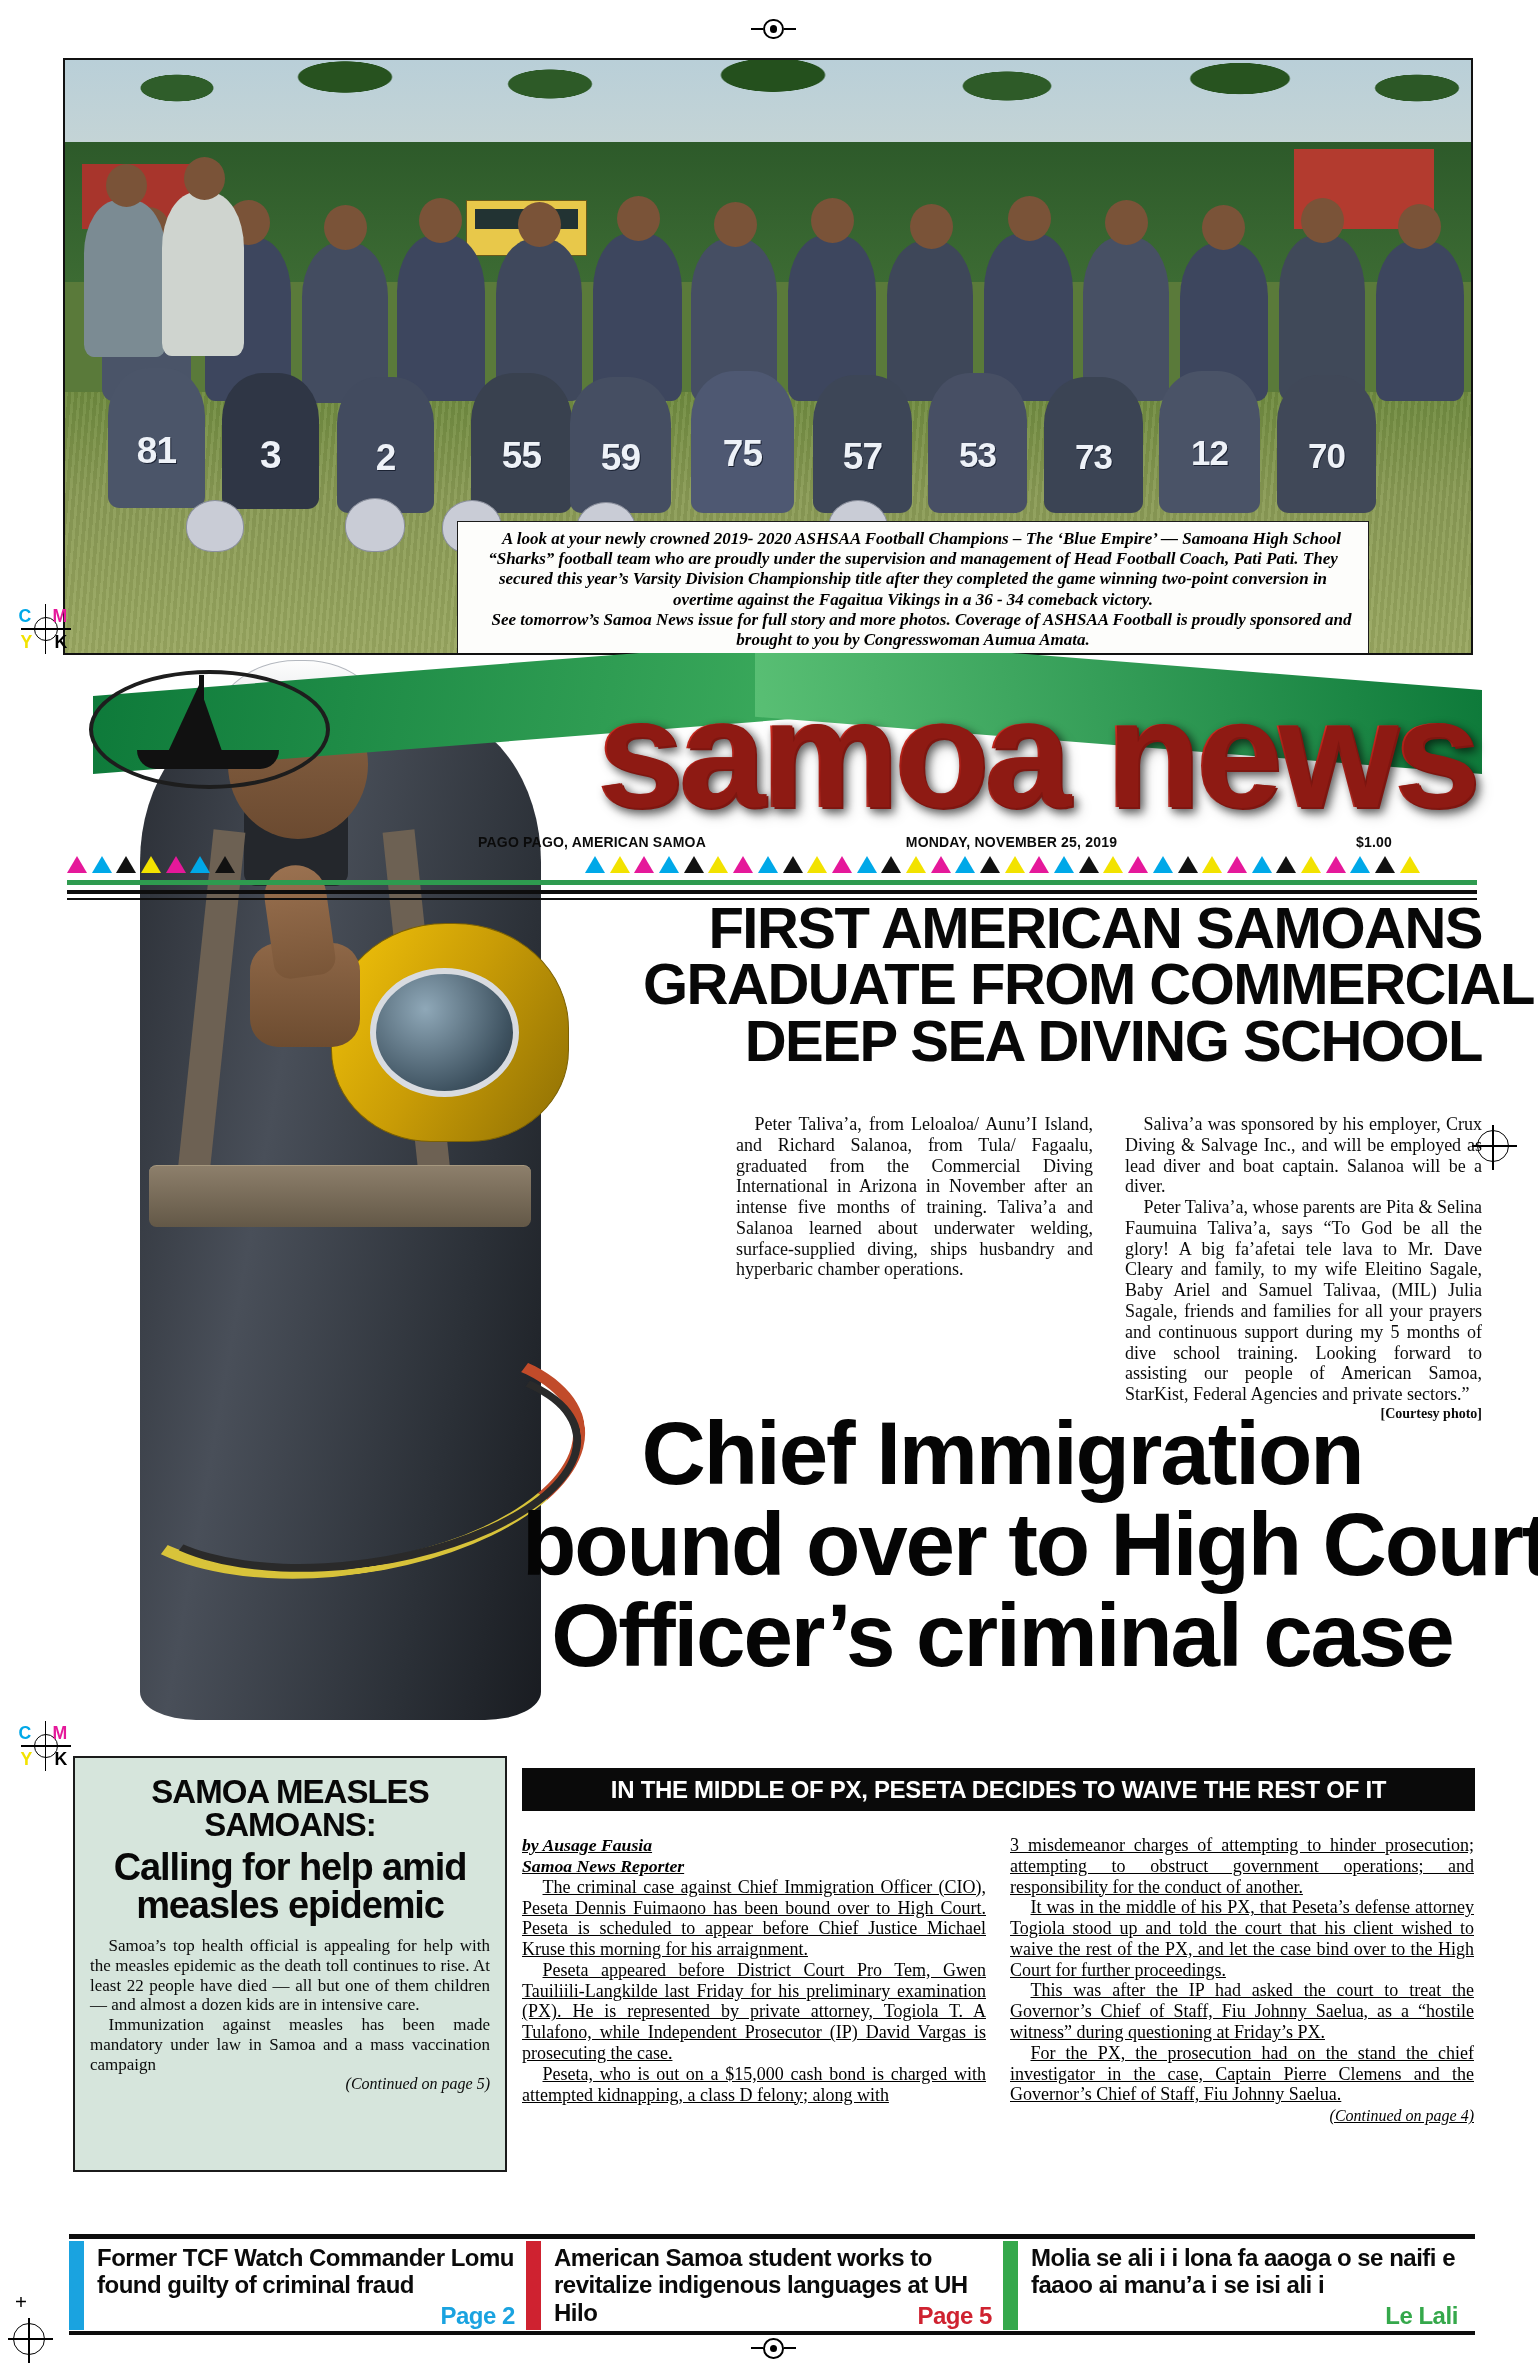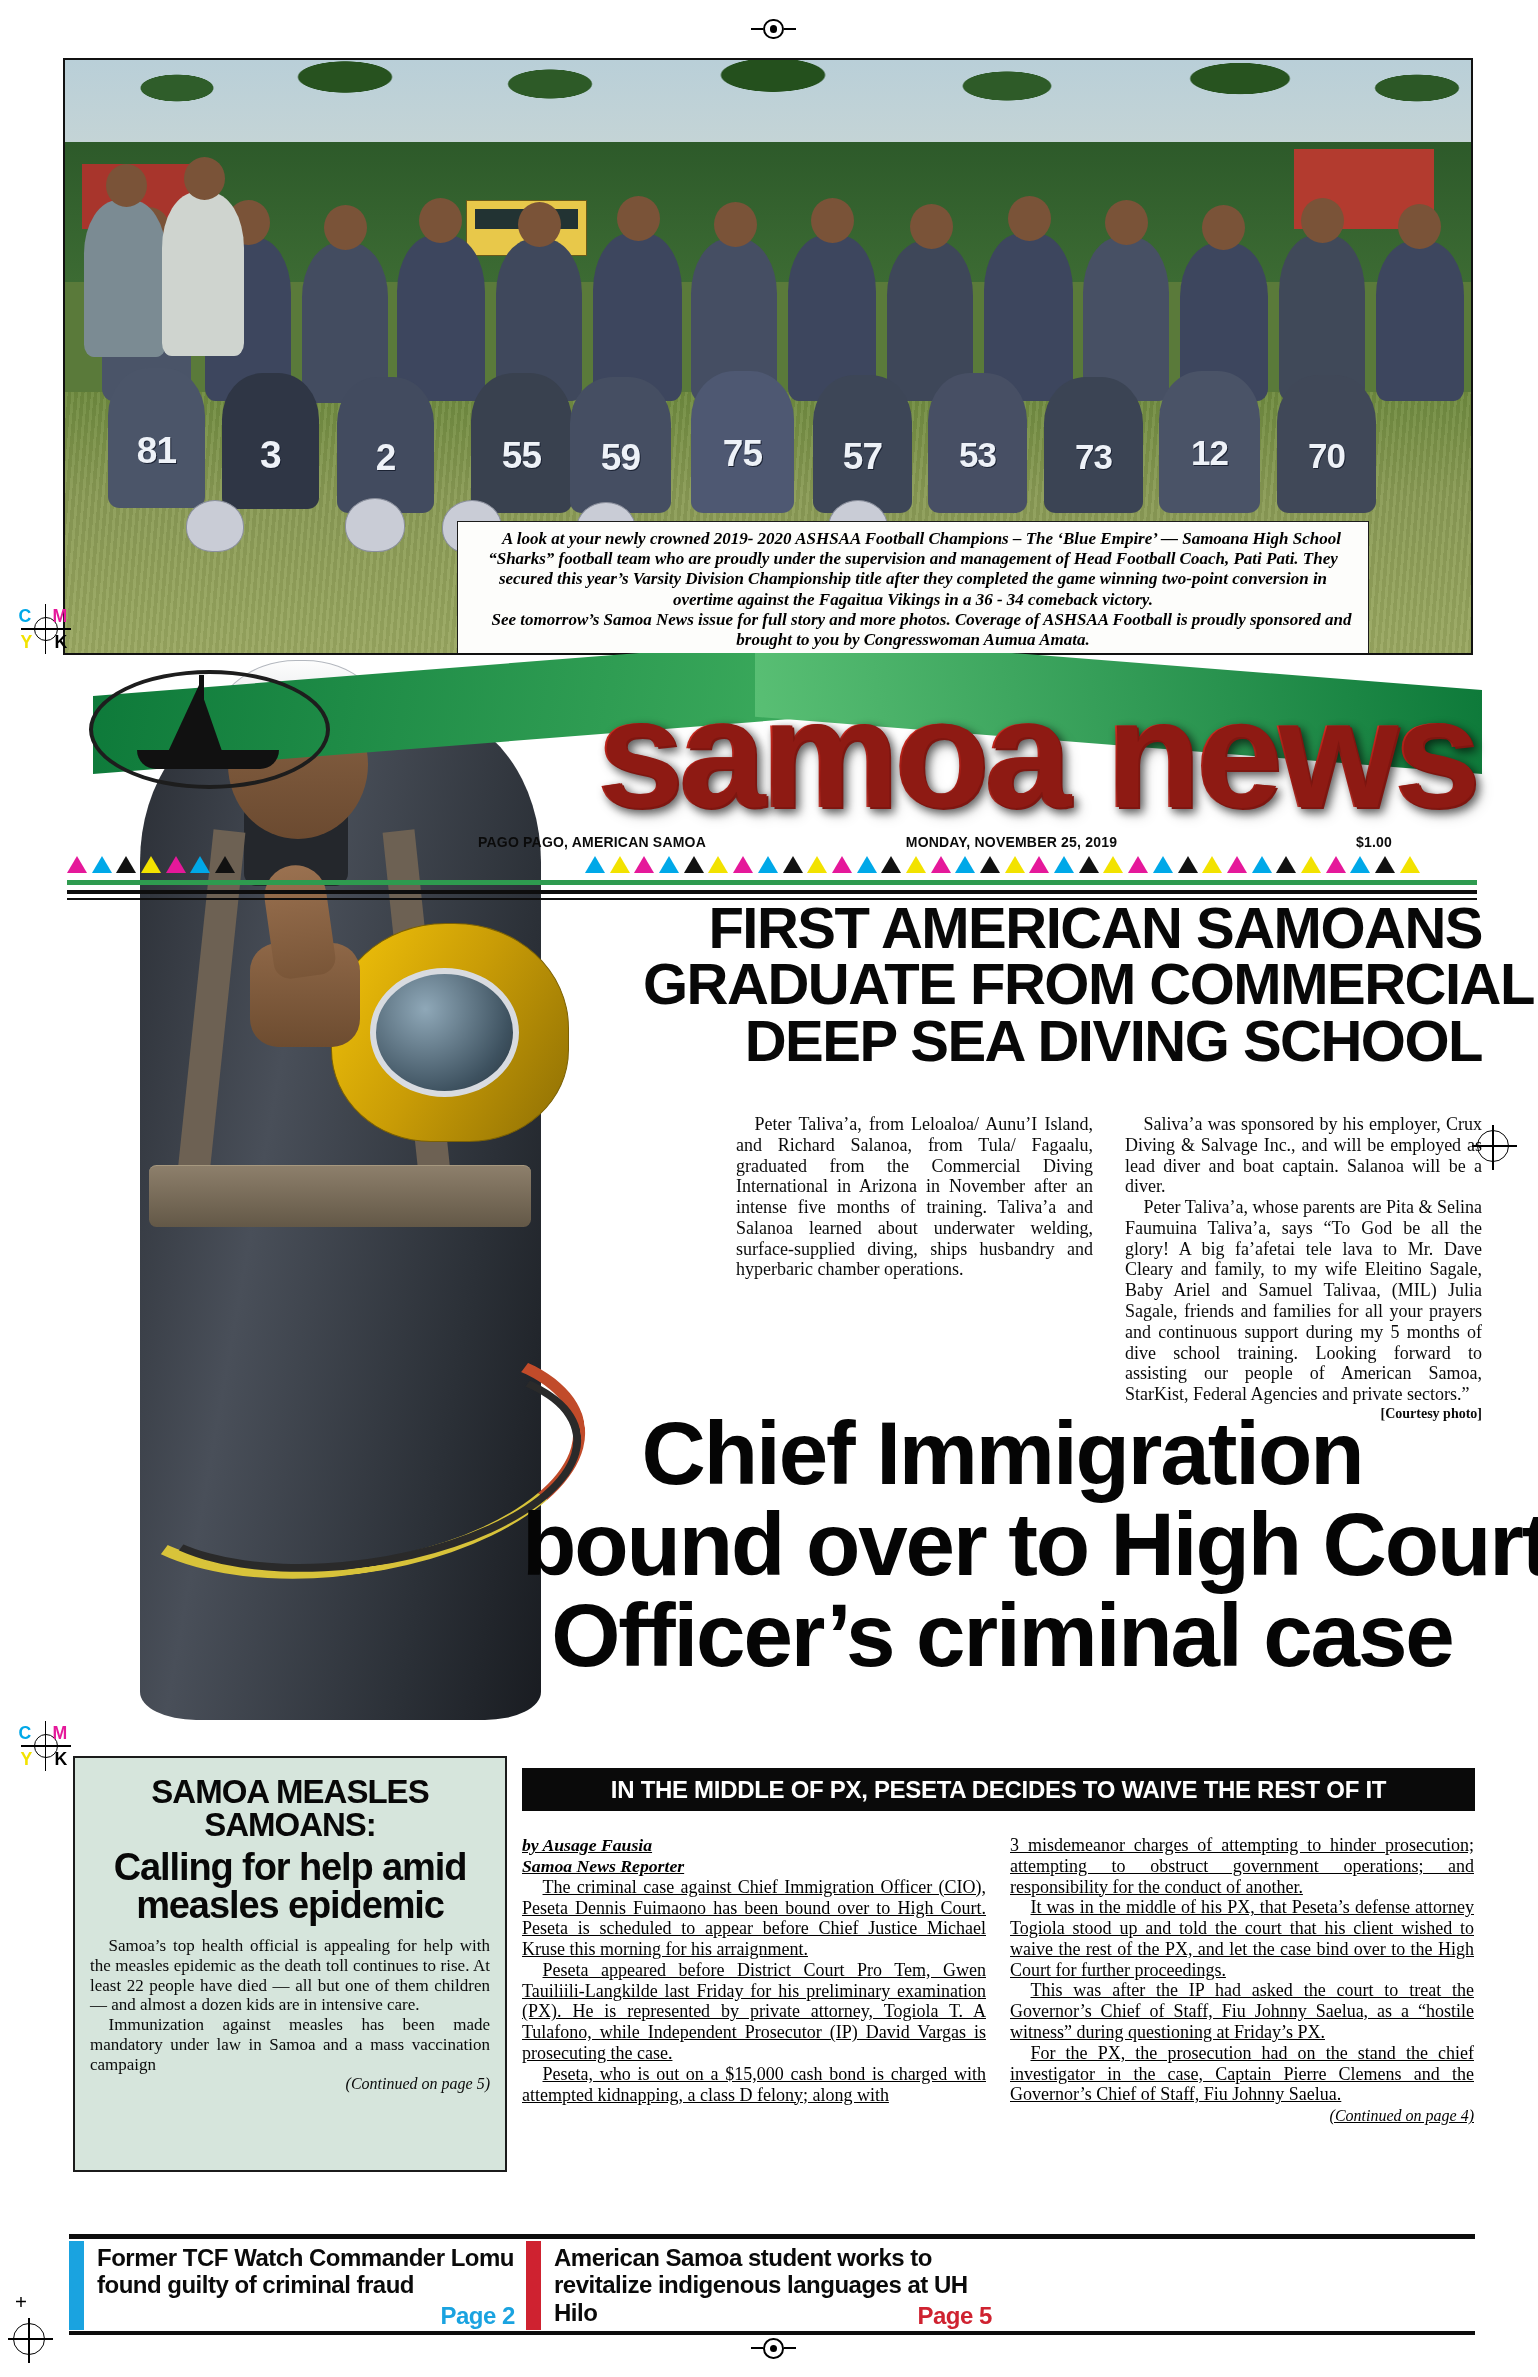--- a/index.html
+++ b/index.html
@@ -491,20 +491,27 @@
     </div>
     <div class="divider"></div>
     <div class="teaser" style="width:477px;">
       <div class="bar" style="background:#cf2230;"></div>
       <div class="tx">
         <span>American Samoa student works to revitalize indigenous languages at UH Hilo</span>
         <span class="pg" style="color:#cf2230;">Page 5</span>
       </div>
     </div>
     <div class="divider"></div>
+    <div class="teaser" style="width:466px;">
+      <div class="bar" style="background:#35a84b;"></div>
+      <div class="tx">
+        <span>Molia se ali i i lona fa aaoga o se naifi e faaoo ai manu’a i se isi ali i</span>
+        <span class="pg" style="color:#35a84b;">Le Lali</span>
+      </div>
+    </div>
   </div>
 
   <div class="rule-black" style="left:69px; top:2331px; width:1406px; height:3.7px;"></div>
 
   <div class="plusmark" style="left:15px; top:2290px;">+</div>
   <div class="crossmark" style="left:13px; top:2323px;"></div>
   <div class="targetmark" style="left:751px; top:2338px;">
     <div class="bar"></div>
       <div class="ring"></div>
       <div class="bar"></div>

